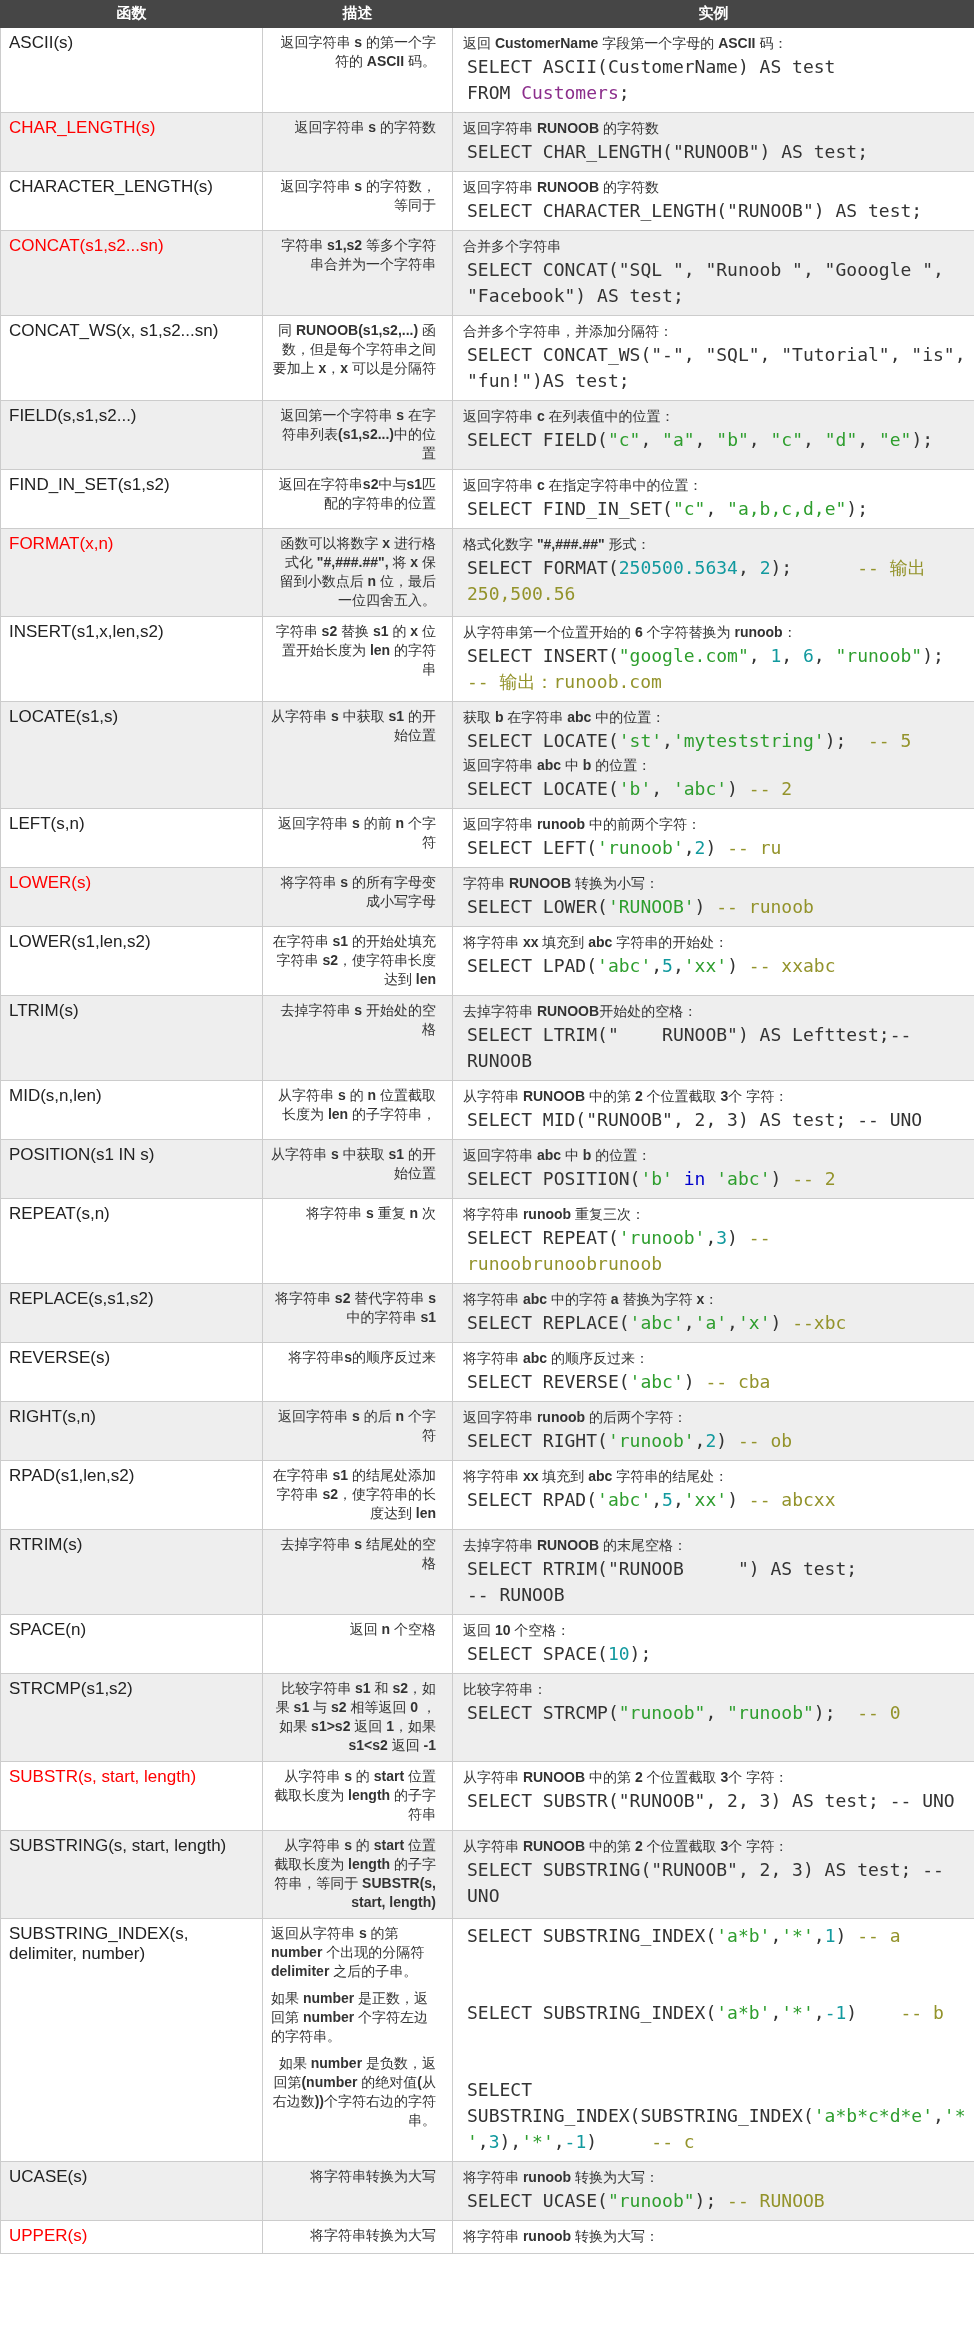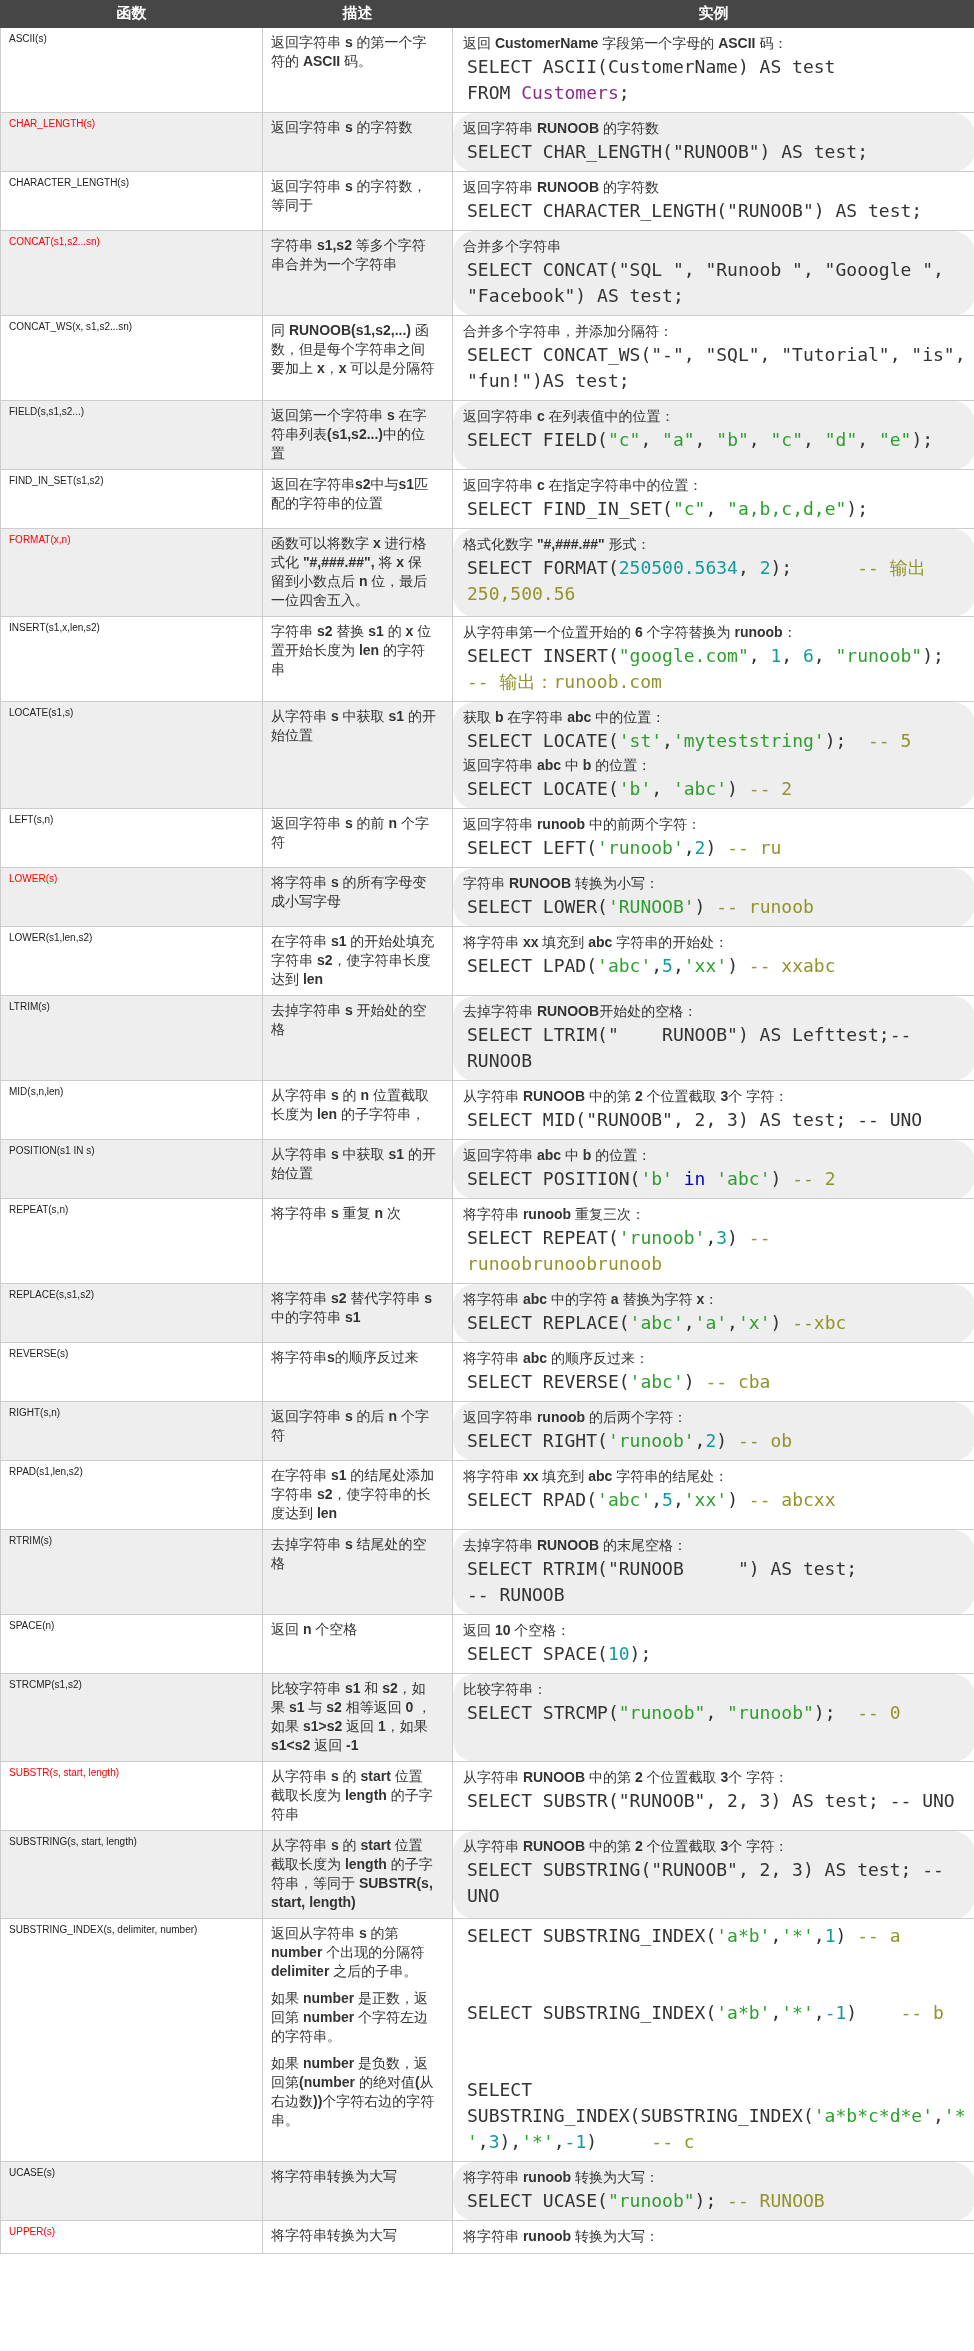--- a/index.html
+++ b/index.html
@@ -8,27 +8,27 @@
   col.c1{width:262px;} col.c2{width:190px;} col.c3{width:522px;}
   thead th{
     background:var(--hdr,#464646);color:#fff;font-size:15px;font-weight:bold;
     padding:3px 0 4px;border:1px solid var(--hdr,#464646);text-align:center;
   }
   tbody td{
     border:1px solid var(--border,#cccccc);vertical-align:top;
     padding:3px 8px 6px;overflow:hidden;
   }
   tbody tr:nth-child(even){background:var(--stripe,#eeeeee);}
-  td.fn-cell{font-size:10px;padding-top:5px;}
+  td.fn-cell{font-size:17px;padding-top:5px;}
   .fn{color:#222;}
   .fn.red{color:var(--red,#ff0000);}
   td.desc-cell{font-size:14px;line-height:19px;padding-top:5px;padding-right:16px;}
   .dp{margin:0 0 8px 0;}
-  .dp:last-child{margin-bottom:0;}
-  td.ex-cell{padding-left:10px;border-radius:22px;}
+  .dp:last-child{margin-bottom:0;text-align:right;}
+  td.ex-cell{padding-left:10px;}
   .tline{font-size:14px;line-height:19px;margin:3px 0 1px;white-space:pre-wrap;}
   .cline{
     font-family:"DejaVu Sans Mono","Liberation Mono",monospace;
     font-size:18px;line-height:25px;margin:1px 4px;white-space:pre;color:#333;
   }
   .gap{height:25px;}
   .tok-k{color:#333;}
   .tok-s{color:var(--cs,#2e9e2e);}
   .tok-n{color:var(--cn,#11999e);}
   .tok-c{color:var(--cc,#93932b);}

